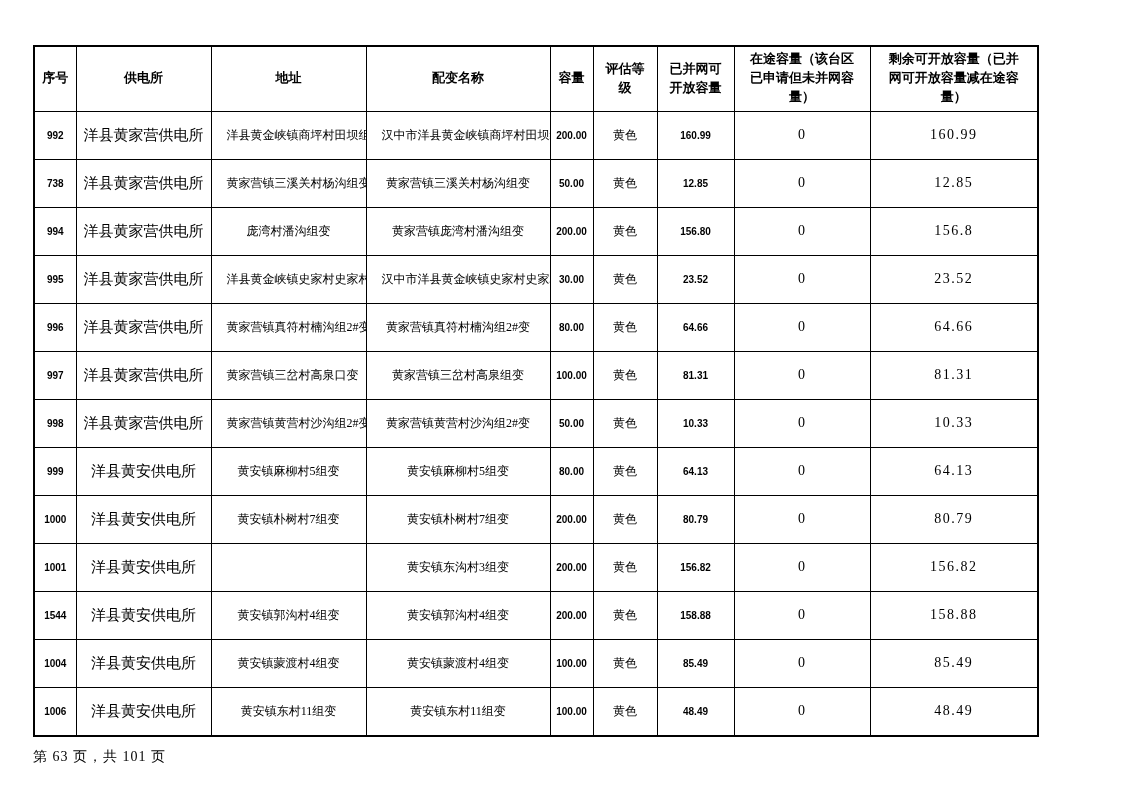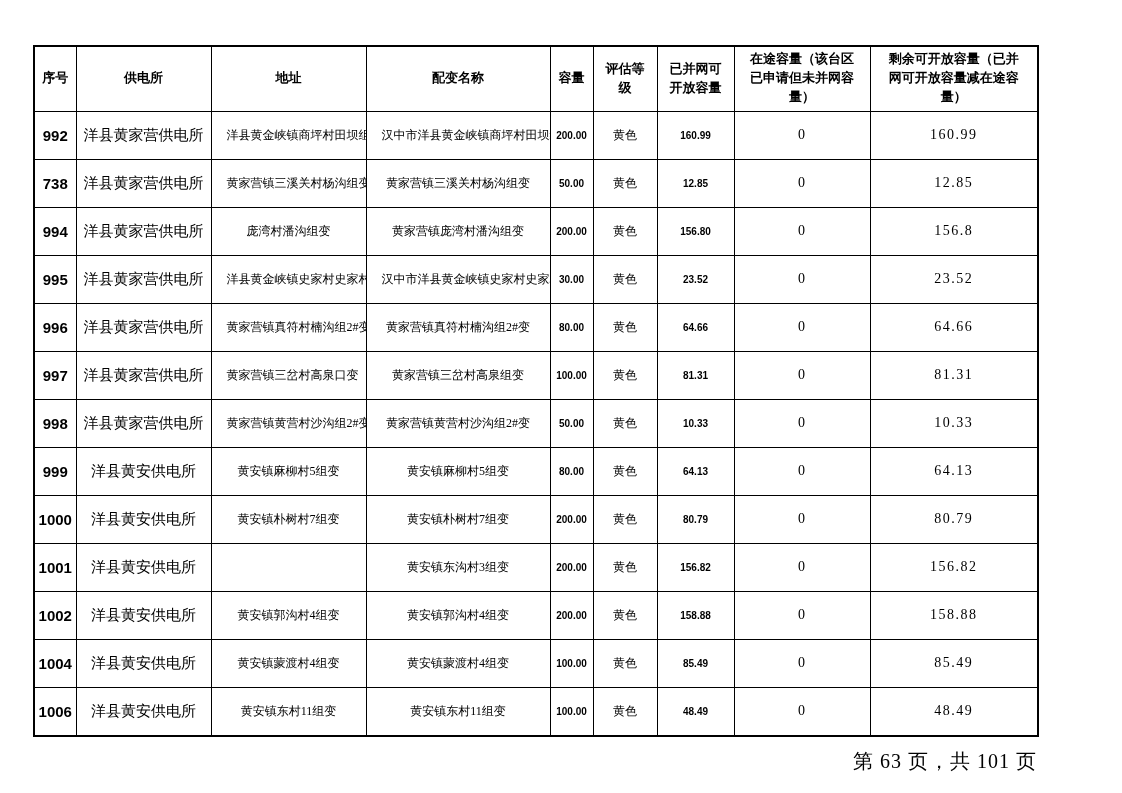--- a/index.html
+++ b/index.html
@@ -37,21 +37,21 @@
   .cap-table th {
     font-family: "Liberation Serif", "DejaVu Serif", serif;
     font-weight: 700;
     font-size: 13px;
     line-height: 1.45;
     white-space: pre-line;
   }
   
   td.col-index {
     font-family: "Liberation Sans", "DejaVu Sans", sans-serif;
-    font-size: 15px;
+    font-size: 10px;
     font-weight: 600;
   }
   td.col-station {
     font-size: 15px;
     white-space: nowrap;
     margin-top: 41px;
   }
   td.col-address, td.col-name {
     font-size: 12px;
     white-space: nowrap;
@@ -70,22 +70,22 @@
   }
   td.col-remaining {
     font-size: 14px;
     letter-spacing: 1.5px;
   }
   .page-footer {
     position: absolute;
     left: 33px;
     top: 748px;
     width: 1004px;
-    text-align: right;
-    font-size: 20px;
+    text-align: left;
+    font-size: 14px;
     letter-spacing: 1px;
   }
 </style>
 </head>
 <body>
 
 <div class="sheet">
 
   <table class="cap-table">
     <colgroup>
@@ -223,21 +223,21 @@
           <td class="col-station">洋县黄安供电所</td>
           <td class="col-address"></td>
           <td class="col-name">黄安镇东沟村3组变</td>
           <td class="col-capacity">200.00</td>
           <td class="col-level">黄色</td>
           <td class="col-grid_open">156.82</td>
           <td class="col-in_transit">0</td>
           <td class="col-remaining">156.82</td>
         </tr>
         <tr>
-          <td class="col-index">1002</td>
+          <td class="col-index">1544</td>
           <td class="col-station">洋县黄安供电所</td>
           <td class="col-address">黄安镇郭沟村4组变</td>
           <td class="col-name">黄安镇郭沟村4组变</td>
           <td class="col-capacity">200.00</td>
           <td class="col-level">黄色</td>
           <td class="col-grid_open">158.88</td>
           <td class="col-in_transit">0</td>
           <td class="col-remaining">158.88</td>
         </tr>
         <tr>

